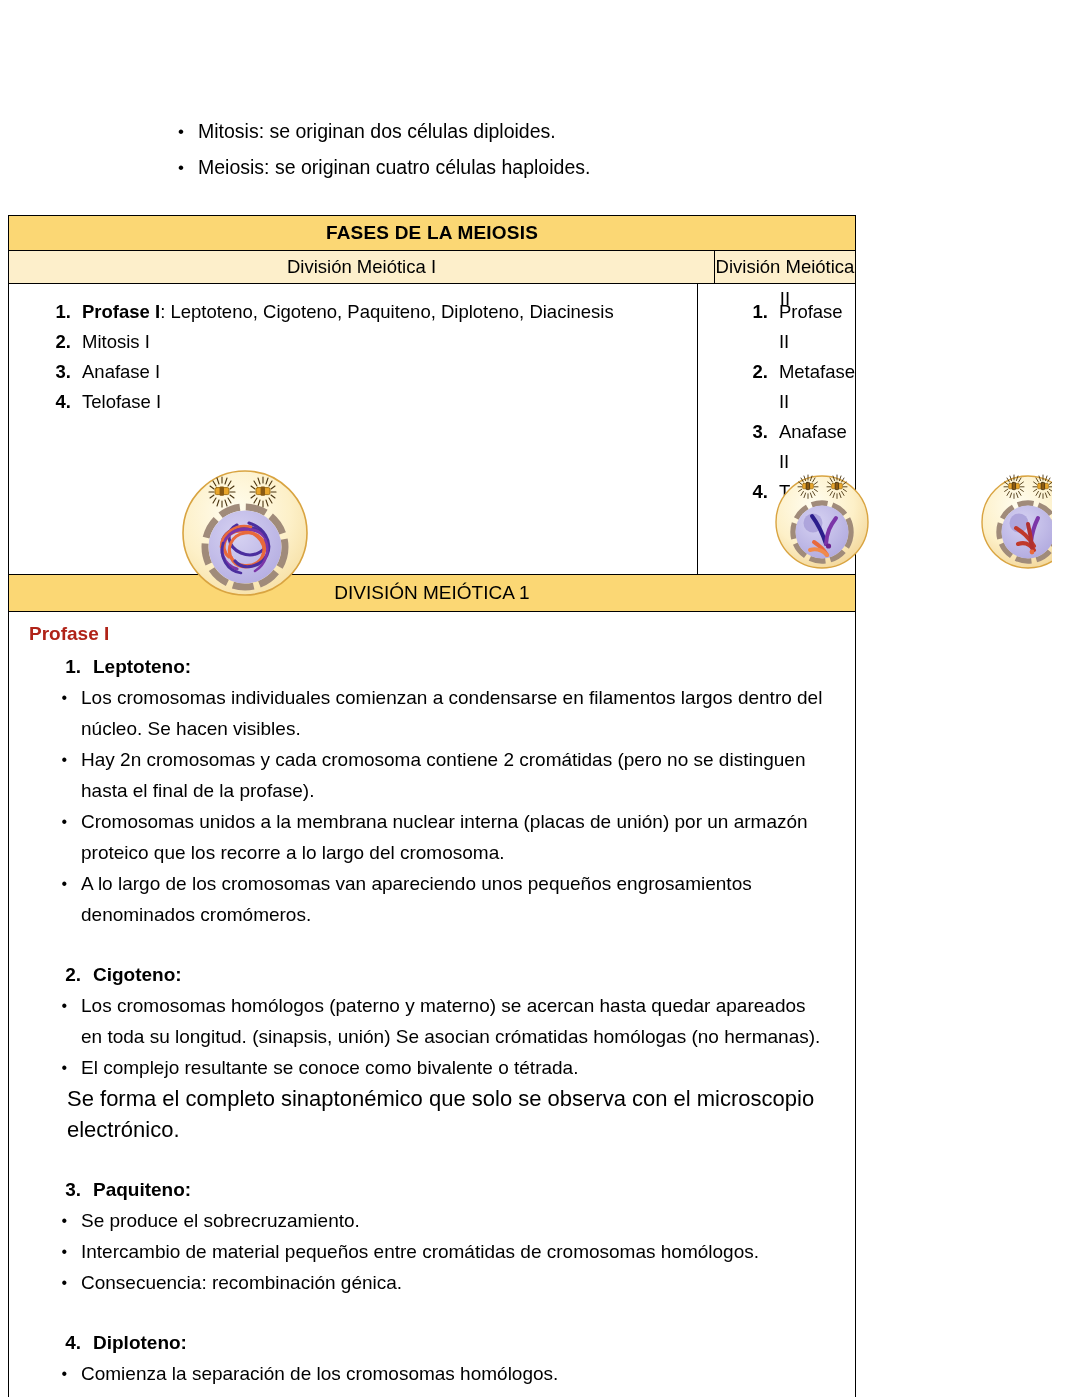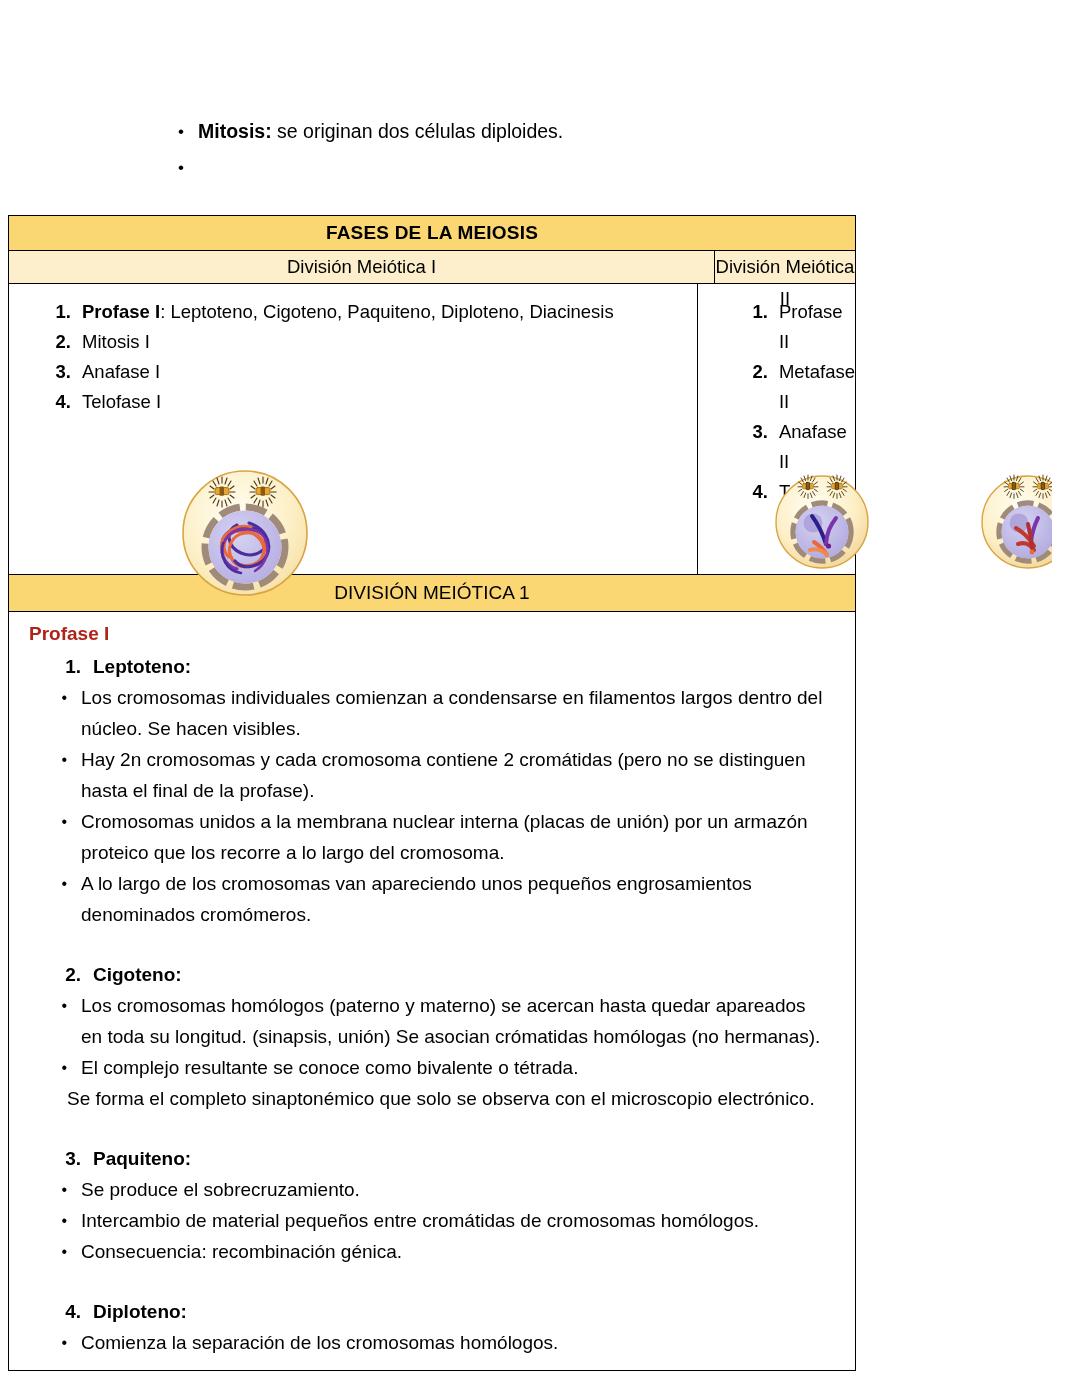--- a/index.html
+++ b/index.html
@@ -34,21 +34,21 @@
     font-size: 17px;
     line-height: 27px;
     text-align: left;
     padding-left: 6px;
     box-sizing: border-box;
   }
   .top-list .txt {
     font-size: 19.5px;
     line-height: 27px;
   }
-  .top-list .txt b { font-weight: bold; }
+  .top-list .txt b { font-weight: normal; }
 
   
   .tbl {
     position: absolute;
     left: 8px;
     top: 215px;
     width: 848px;
     border: 1.5px solid #000;
     box-sizing: border-box;
   }
@@ -147,40 +147,41 @@
   .bul .b-dot {
     width: 62px;
     flex: 0 0 62px;
     text-align: right;
     padding-right: 14px;
     box-sizing: border-box;
     font-size: 16px;
   }
   .bul .b-txt { flex: 1; padding-right: 18px; }
   .plain {
-    font-size: 19px;
+    font-size: 22px;
     line-height: 31px;
     padding-left: 48px;
   }
   .gap { height: 26px; }
 
   
   .cellwrap { position: absolute; }
   .cell-svg { display: block; }
 </style>
 </head>
 <body>
 
 <div class="top-list">
   <div class="row">
     <span class="dot">•</span>
     <span class="txt"><b>Mitosis:</b><span> se originan dos células diploides.</span></span>
   </div>
   <div class="row">
     <span class="dot">•</span>
+    <span class="txt"><b>Meiosis:</b><span> se originan cuatro células haploides.</span></span>
   </div>
 </div>
 
 <div class="tbl">
 
   <div class="band-main">FASES DE LA MEIOSIS</div>
 
   <div class="band-sub-row">
     <div class="sub-left">División Meiótica I</div>
     <div class="sub-right">División Meiótica II</div>

